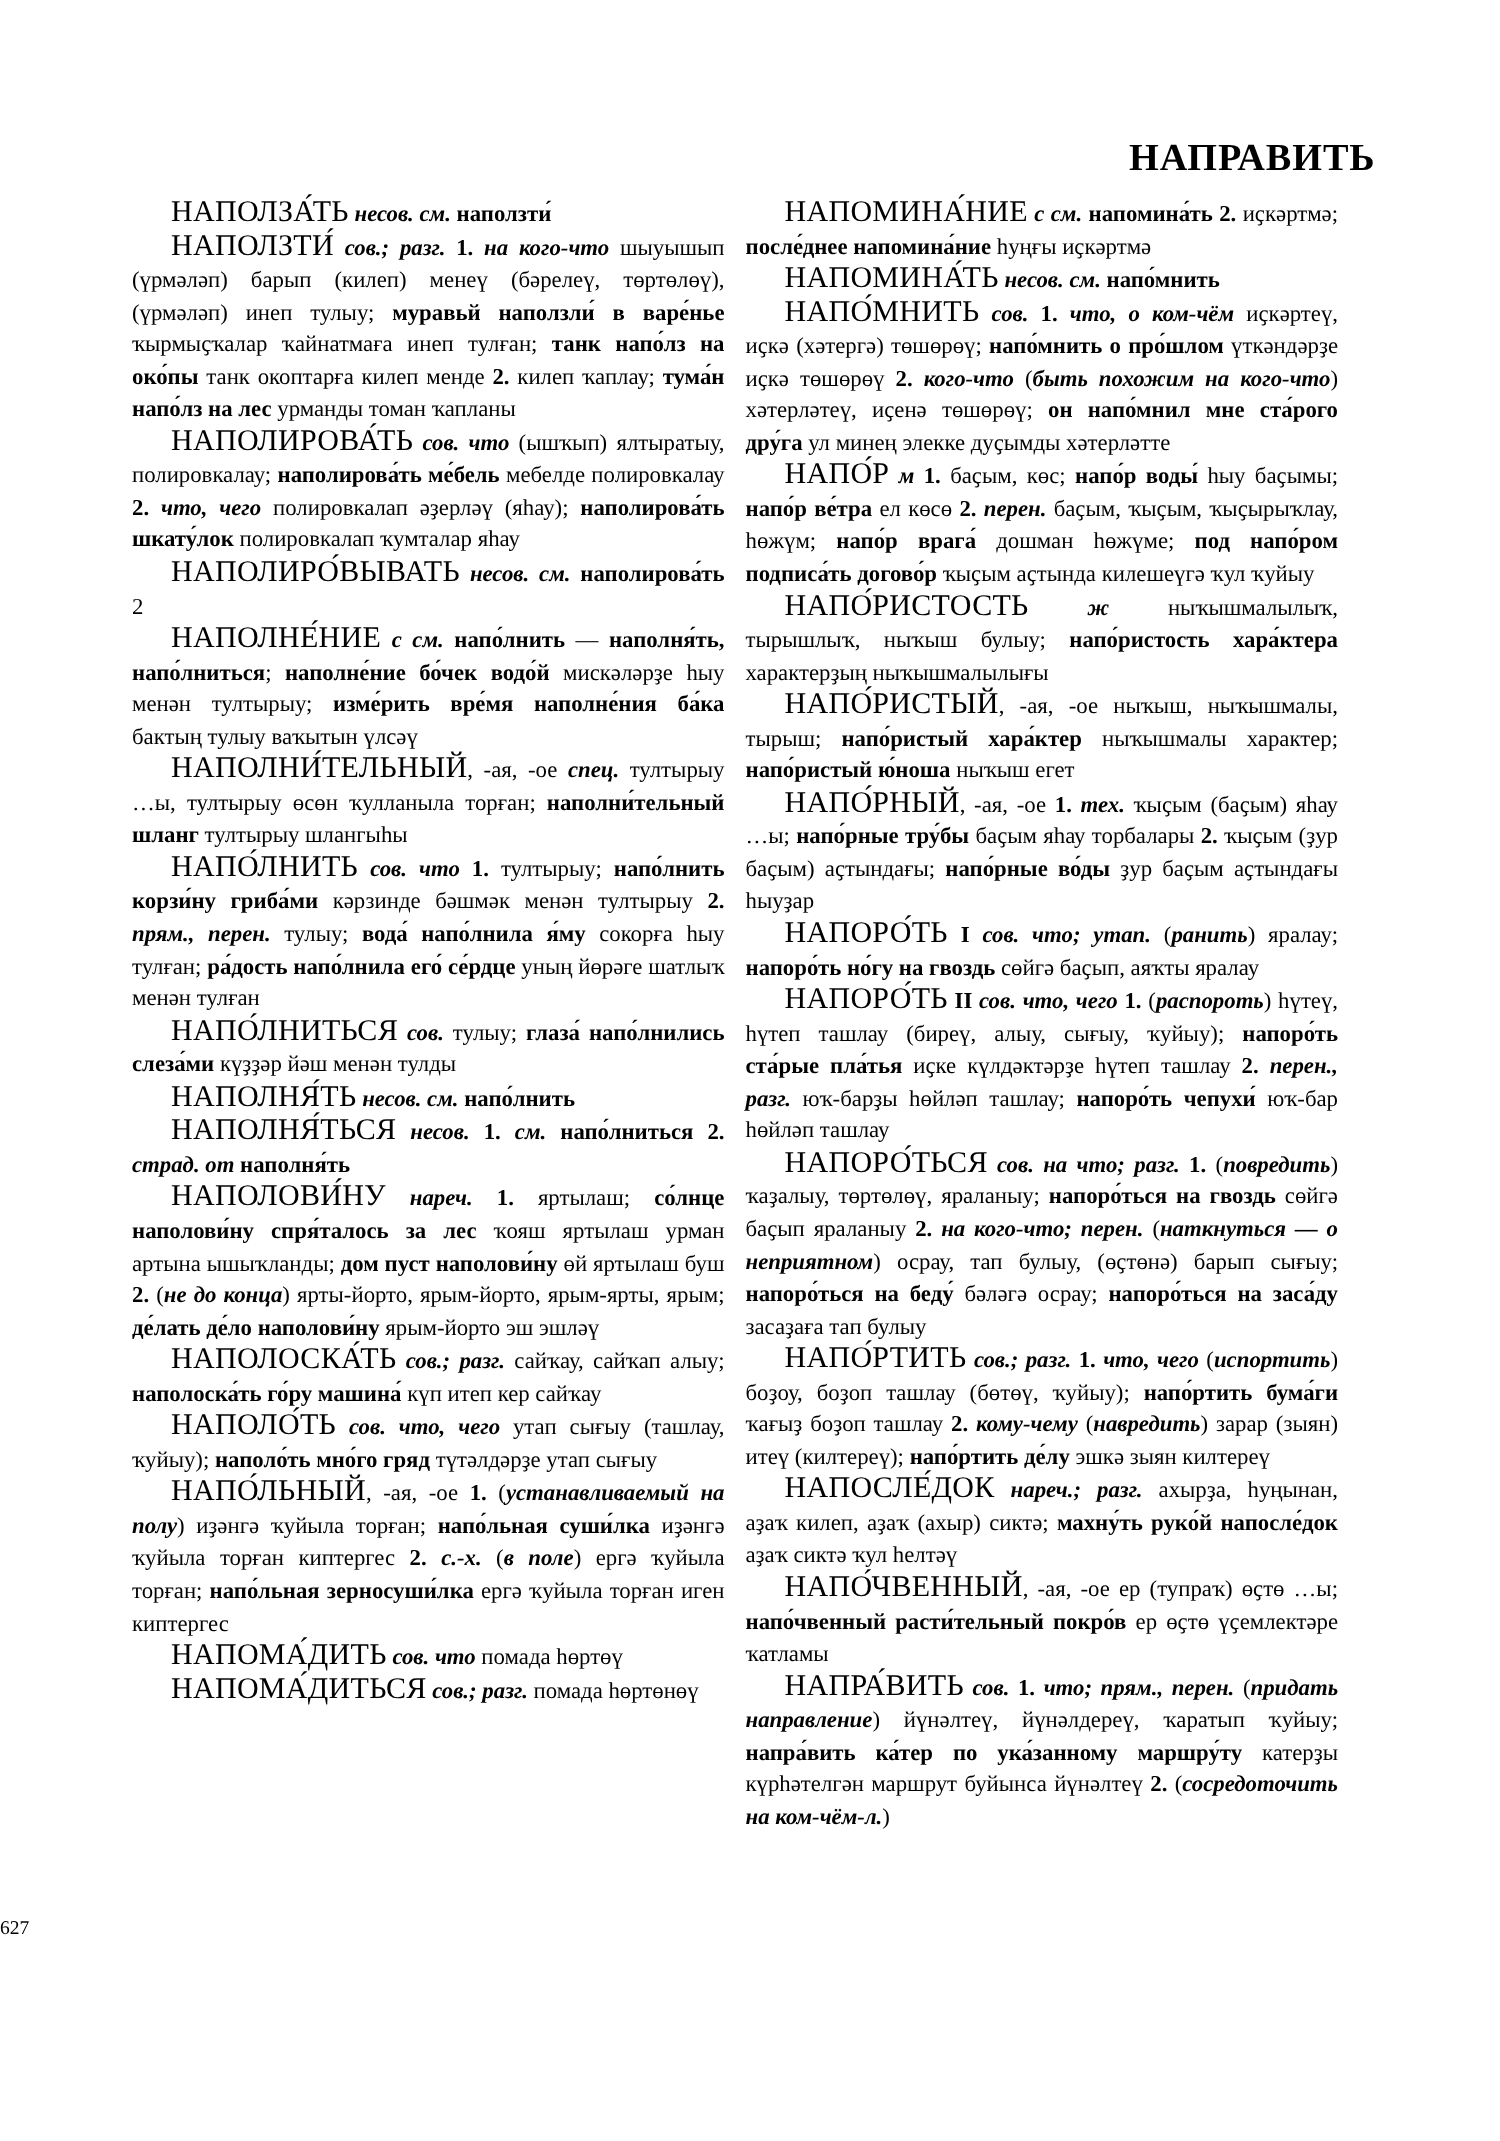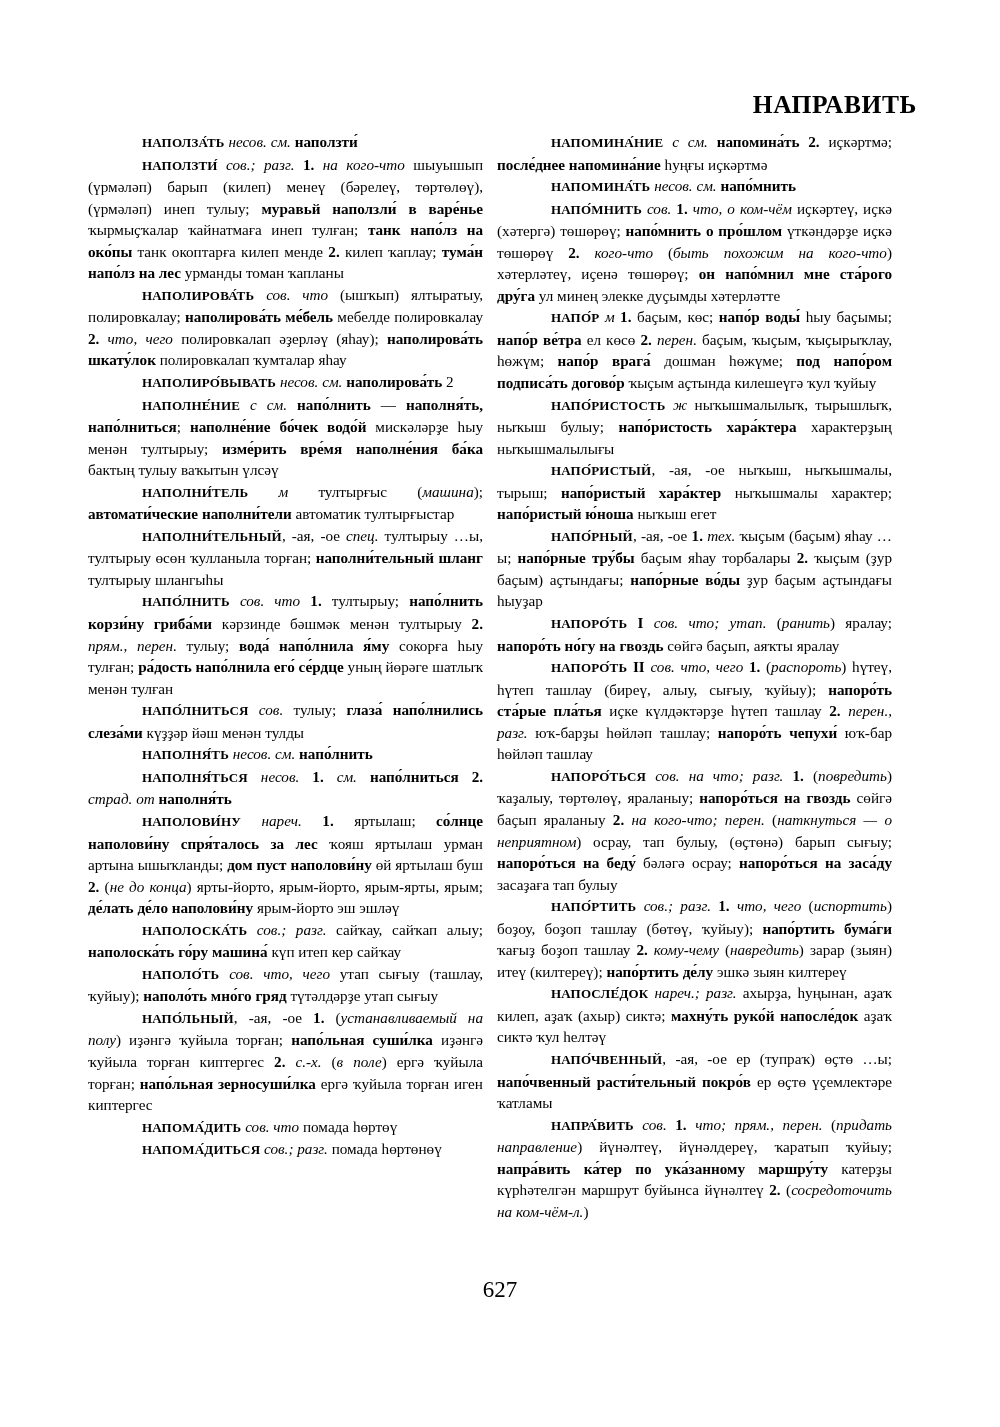--- a/index.html
+++ b/index.html
@@ -53,37 +53,35 @@
   .col-right { left: 497px; top: 131px; }
 
   .entry {
     margin: 0;
     padding: 0;
     text-indent: 26px;
     text-align: justify;
   }
   .entry:last-child { text-align: justify; }
   .entry > .hw {
-    font-weight: bold;
-    font-size: 13px;
+    font-weight: normal;
+    font-size: 20px;
     letter-spacing: 0.2px;
-    margin-left: 28px;
   }
   .b { font-weight: bold; }
-  .i { font-style: italic; }
+  .i { font-style: italic; font-weight: bold; }
   .num { font-weight: bold; }
   .rom { font-weight: bold; font-style: normal; }
 
   .folio {
     position: absolute;
     left: 0;
     top: 1277px;
     width: 1000px;
-    text-align: center;
-    font-size: 23px;
+    font-size: 13px;
   }
   
   .entry { text-align-last: left; }
 </style>
 </head>
 <body>
 
 <div class="page">
 
   <div class="running-head">НАПРАВИТЬ</div>
@@ -95,21 +93,20 @@
       <p class="entry"><span class="hw">НАПОЛЗА́ТЬ</span> <span class="i">несов. см.</span> <span class="b">наползти́</span></p>
 
       <p class="entry"><span class="hw">НАПОЛЗТИ́</span> <span class="i">сов.; разг.</span> <span class="num">1.</span> <span class="i">на кого-что</span> шыуышып (үрмәләп) барып (килеп) менеү (бәрелеү, төртөлөү), (үрмәләп) инеп тулыу; <span class="b">муравьй наползли́ в варе́нье</span> ҡырмыҫҡалар ҡайнатмаға инеп тулған; <span class="b">танк напо́лз на око́пы</span> танк окоптарға килеп менде <span class="num">2.</span> килеп ҡаплау; <span class="b">тума́н напо́лз на лес</span> урманды томан ҡапланы</p>
 
       <p class="entry"><span class="hw">НАПОЛИРОВА́ТЬ</span> <span class="i">сов. что</span> (ышҡып) ялтыратыу, полировкалау; <span class="b">наполирова́ть ме́бель</span> мебелде полировкалау <span class="num">2.</span> <span class="i">что, чего</span> полировкалап әҙерләү (яһау); <span class="b">наполирова́ть шкату́лок</span> полировкалап ҡумталар яһау</p>
 
       <p class="entry"><span class="hw">НАПОЛИРО́ВЫВАТЬ</span> <span class="i">несов. см.</span> <span class="b">наполирова́ть</span> 2</p>
 
       <p class="entry"><span class="hw">НАПОЛНЕ́НИЕ</span> <span class="i">с см.</span> <span class="b">напо́лнить</span> — <span class="b">наполня́ть, напо́лниться</span>; <span class="b">наполне́ние бо́чек водо́й</span> мискәләрҙе һыу менән тултырыу; <span class="b">изме́рить вре́мя наполне́ния ба́ка</span> бактың тулыу ваҡытын үлсәү</p>
 
-      <p class="entry"><span class="hw">НАПОЛНИ́ТЕЛЬ</span> <span class="i">м</span> тултырғыс (<span class="i">машина</span>); <span class="b">автомати́ческие наполни́тели</span> автоматик тултырғыстар</p>
 
       <p class="entry"><span class="hw">НАПОЛНИ́ТЕЛЬНЫЙ</span>, -ая, -ое <span class="i">спец.</span> тултырыу …ы, тултырыу өсөн ҡулланыла торған; <span class="b">наполни́тельный шланг</span> тултырыу шлангыһы</p>
 
       <p class="entry"><span class="hw">НАПО́ЛНИТЬ</span> <span class="i">сов. что</span> <span class="num">1.</span> тултырыу; <span class="b">напо́лнить корзи́ну гриба́ми</span> кәрзинде бәшмәк менән тултырыу <span class="num">2.</span> <span class="i">прям., перен.</span> тулыу; <span class="b">вода́ напо́лнила я́му</span> сокорға һыу тулған; <span class="b">ра́дость напо́лнила его́ се́рдце</span> уның йөрәге шатлыҡ менән тулған</p>
 
       <p class="entry"><span class="hw">НАПО́ЛНИТЬСЯ</span> <span class="i">сов.</span> тулыу; <span class="b">глаза́ напо́лнились слеза́ми</span> күҙҙәр йәш менән тулды</p>
 
       <p class="entry"><span class="hw">НАПОЛНЯ́ТЬ</span> <span class="i">несов. см.</span> <span class="b">напо́лнить</span></p>
 
       <p class="entry"><span class="hw">НАПОЛНЯ́ТЬСЯ</span> <span class="i">несов.</span> <span class="num">1.</span> <span class="i">см.</span> <span class="b">напо́лниться</span> <span class="num">2.</span> <span class="i">страд. от</span> <span class="b">наполня́ть</span></p>

